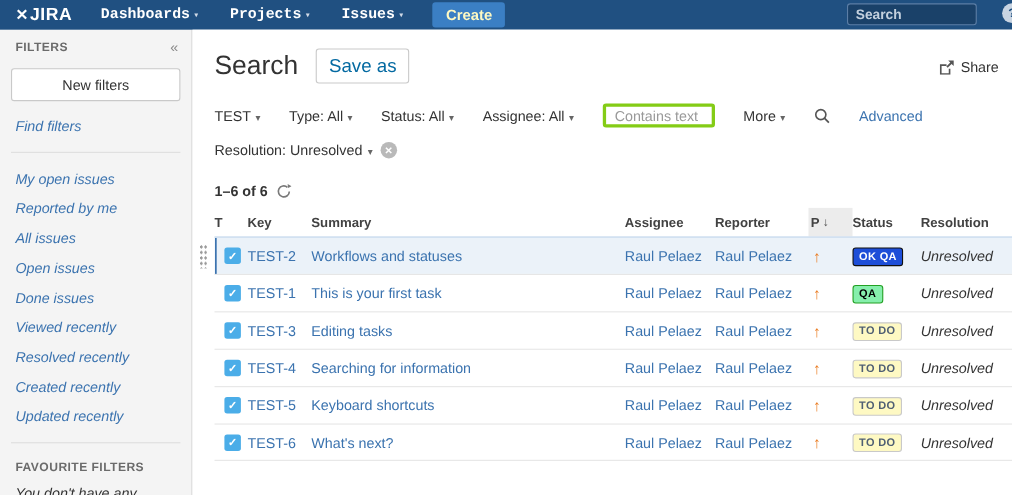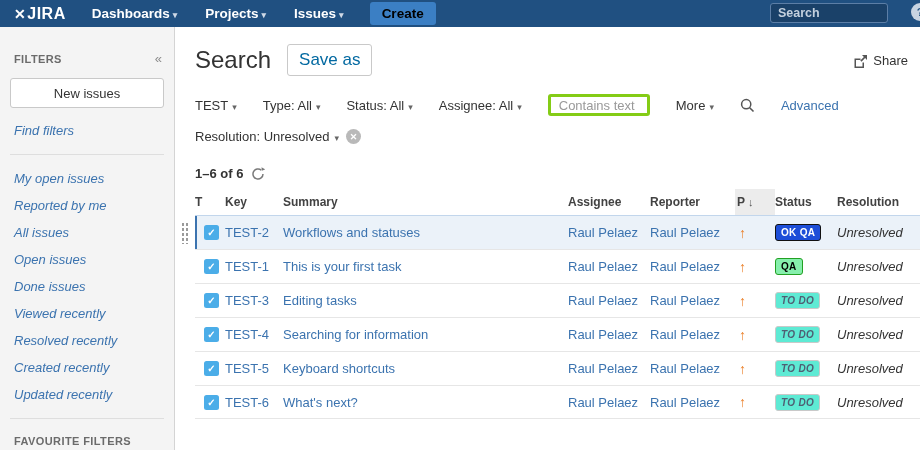--- a/index.html
+++ b/index.html
@@ -10,44 +10,44 @@
   }
   .app { position: relative; width: 920px; height: 450px; overflow: hidden; }
 
   
   .navbar {
     height: 27px; background: #205081; display: flex; align-items: center;
     color: #fff; padding-left: 14px; position: relative;
   }
   .logo { display: flex; align-items: baseline; font-weight: bold; font-size: 16px; letter-spacing: .5px; margin-right: 26px; cursor: pointer; }
   .logo .mark { font-size: 14px; margin-right: 1px; }
-  .nav-items { display: flex; align-items: center; gap: 28px; }
+  .nav-items { display: flex; align-items: center; gap: 28px; font-family: Liberation Mono, monospace; }
   .nav-item { font-weight: bold; font-size: 13.5px; color: #fff; cursor: pointer; white-space: nowrap; }
   .nav-item .caret, .drop .caret { font-size: 9px; margin-left: 3px; color: #cfd9e6; }
   .create-btn {
-    margin-left: 26px; background: #3b7fc4; border: none; color: #000000;
+    margin-left: 26px; background: #3b7fc4; border: none; color: #fef9c3;
     font-weight: bold; font-size: 13.5px; padding: 4px 12px; border-radius: 3px; cursor: pointer;
   }
   .nav-search {
     position: absolute; right: 32px; top: 3px; width: 118px; height: 20px;
     background: rgba(0,0,0,0.18); border: 1px solid #5c7ea6; border-radius: 3px;
     color: #c3d0de; font-size: 12.5px; padding: 0 7px; font-weight: bold;
   }
   .nav-search::placeholder { color: #c3d0de; opacity: 1; }
   .help-circle {
     position: absolute; right: -9px; top: 3px; width: 18px; height: 18px; border-radius: 50%;
     background: #c8d4e2; color: #205081; font-size: 11px; font-weight: bold;
     display: flex; align-items: center; justify-content: center; cursor: pointer;
   }
 
   
   .shell { display: flex; height: 423px; }
   .sidebar {
     width: 175px; min-width: 175px; background: #f4f4f4; border-right: 1px solid #d4d4d4;
-    padding-top: 24px; overflow: hidden;
+    padding-top: 8px; overflow: hidden;
   }
   .content { flex: 1; position: relative; overflow: hidden; background: #fff; }
 
   
   .sb-head { display: flex; align-items: center; justify-content: space-between; padding: 0 12px 0 14px; }
   .sb-title { font-size: 11px; font-weight: bold; color: #6b6b6b; letter-spacing: .4px; }
   .collapse { color: #8b8b8b; font-size: 13px; cursor: pointer; }
   .new-filter {
     display: block; width: calc(100% - 20px); margin: 12px 10px 10px 10px; height: 30px;
     background: #fff; border: 1px solid #c9c9c9; border-radius: 3px;
@@ -107,21 +107,21 @@
     font-size: 10px; font-weight: bold; display: flex; align-items: center; justify-content: center; margin-left: 9px;
   }
   .cell-link { color: #3b73af; cursor: pointer; white-space: nowrap; overflow: hidden; }
   .prio { color: #ea7d24; font-weight: bold; font-size: 14px; padding-left: 4px; }
   .status-badge {
     display: inline-block; font-size: 10px; font-weight: bold; letter-spacing: .3px;
     padding: 2px 5px; border-radius: 3px; white-space: nowrap;
   }
   .status-black { background: #1d4ed8; color: #fff; border: 1px solid #111; }
   .status-green { background: #86efac; color: #000; border: 1px solid #23a023; }
-  .status-outline { background: #5eead4; color: #4f5f73; border: 1px solid #c9c9c9; font-style: italic; }
+  .status-outline { background: #fef9c3; color: #4f5f73; border: 1px solid #c9c9c9; }
   .resolution { font-style: italic; color: #333; white-space: nowrap; }
 </style>
 </head>
 <body>
 
 <div class="app">
 
   <div class="navbar">
     <div class="logo">
       <span class="mark">✕</span>
@@ -137,21 +137,21 @@
     <div class="help-circle">?</div>
   </div>
 
   <div class="shell">
 
     <div class="sidebar">
       <div class="sb-head">
         <span class="sb-title">FILTERS</span>
         <span class="collapse">«</span>
       </div>
-      <button class="new-filter">New issues</button>
+      <button class="new-filter">New filters</button>
       <a class="sb-link sb-find">Find filters</a>
       <div class="sb-divider"></div>
       <div class="sb-links" id="sb-links">
           <a class="sb-link">My open issues</a>
           <a class="sb-link">Reported by me</a>
           <a class="sb-link">All issues</a>
           <a class="sb-link">Open issues</a>
           <a class="sb-link">Done issues</a>
           <a class="sb-link">Viewed recently</a>
           <a class="sb-link">Resolved recently</a>

